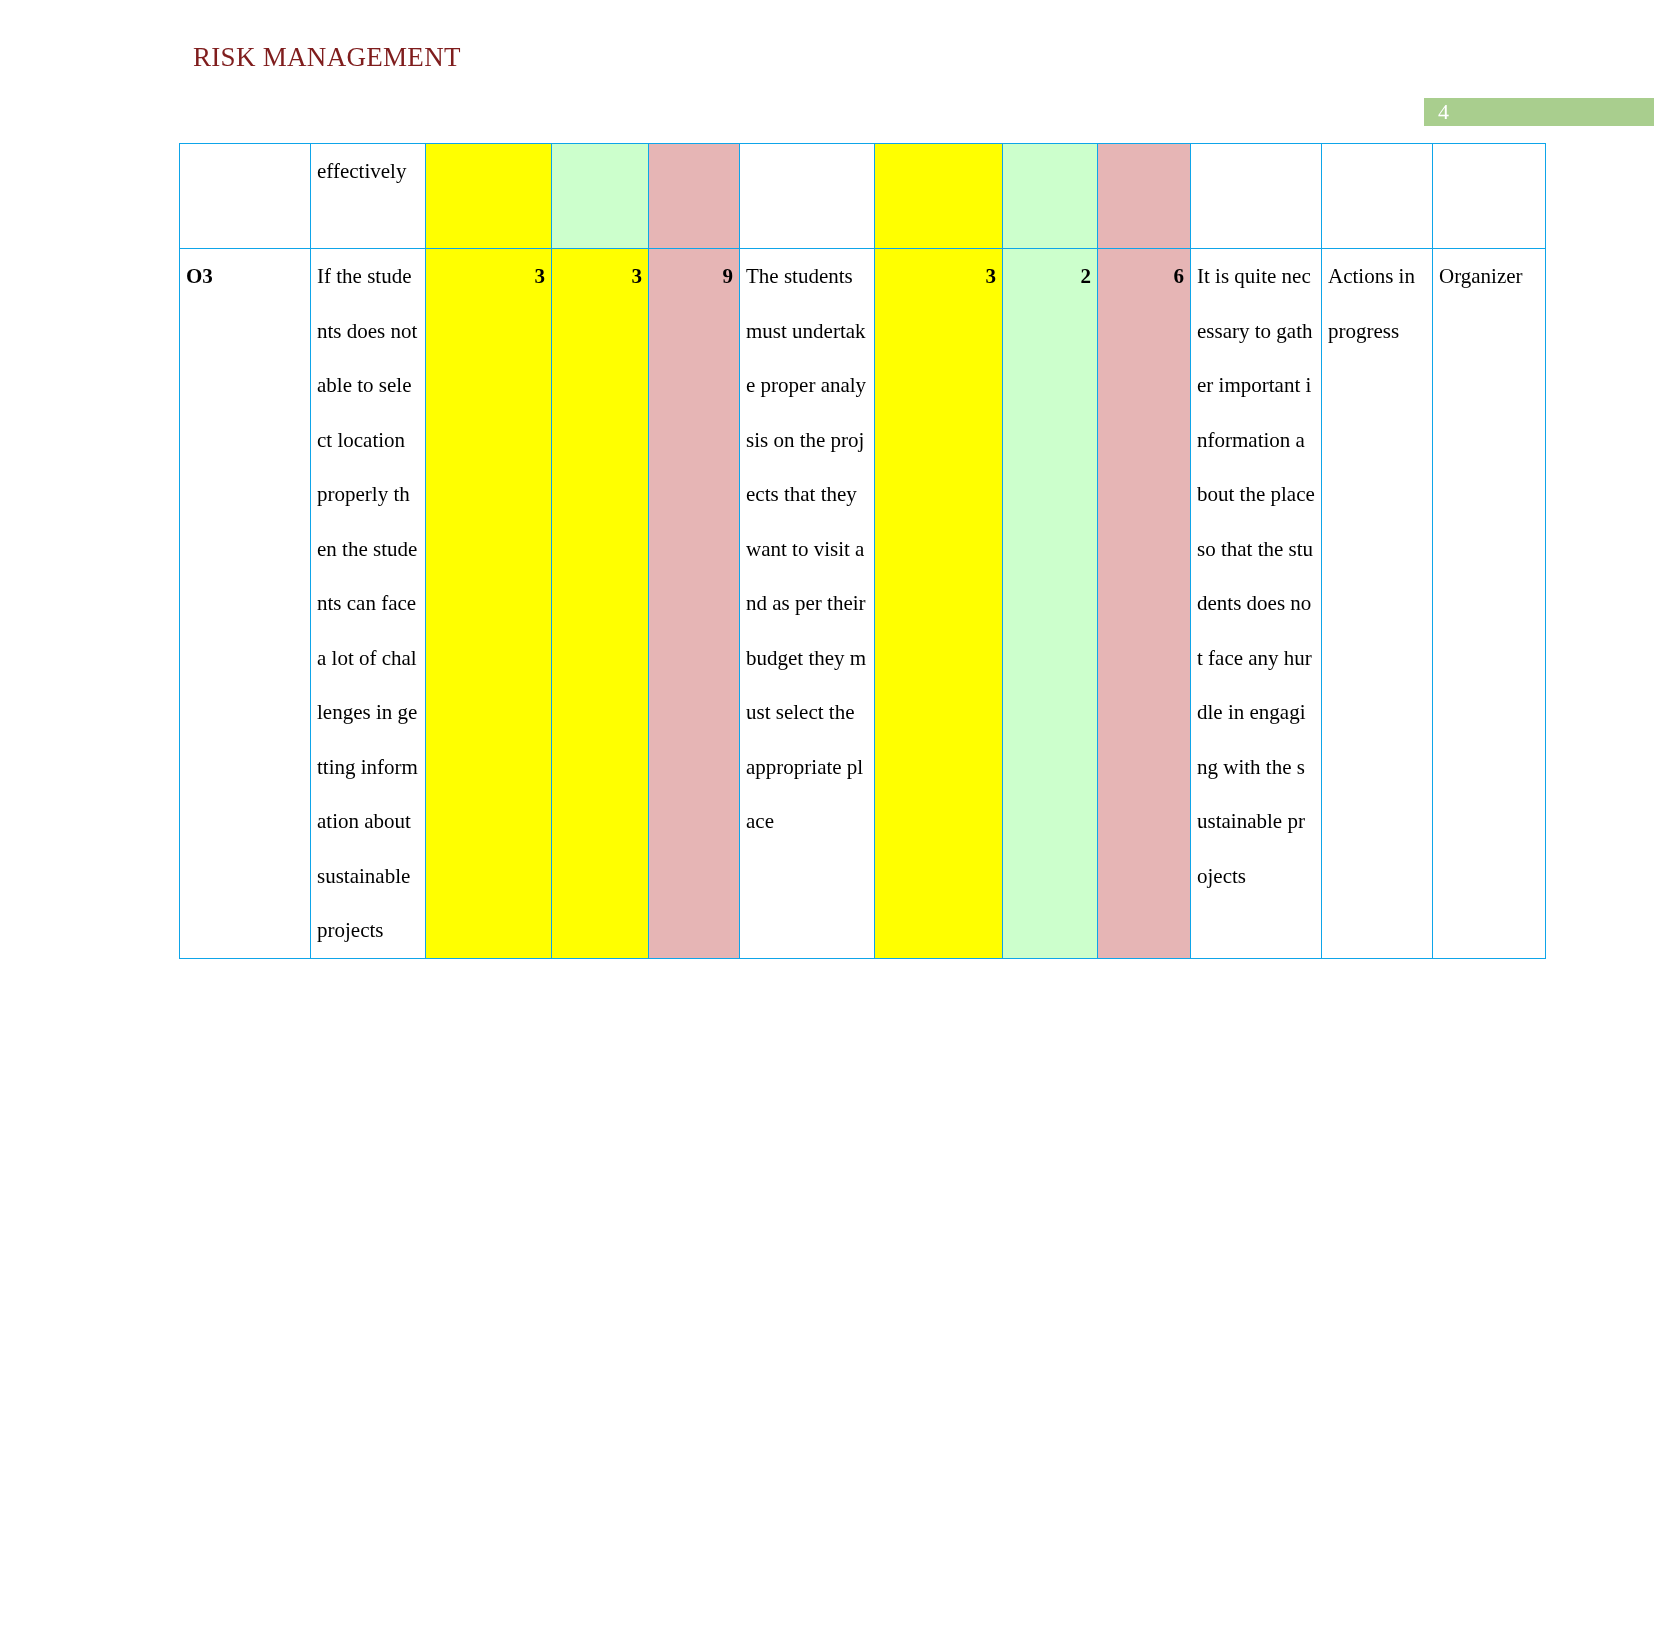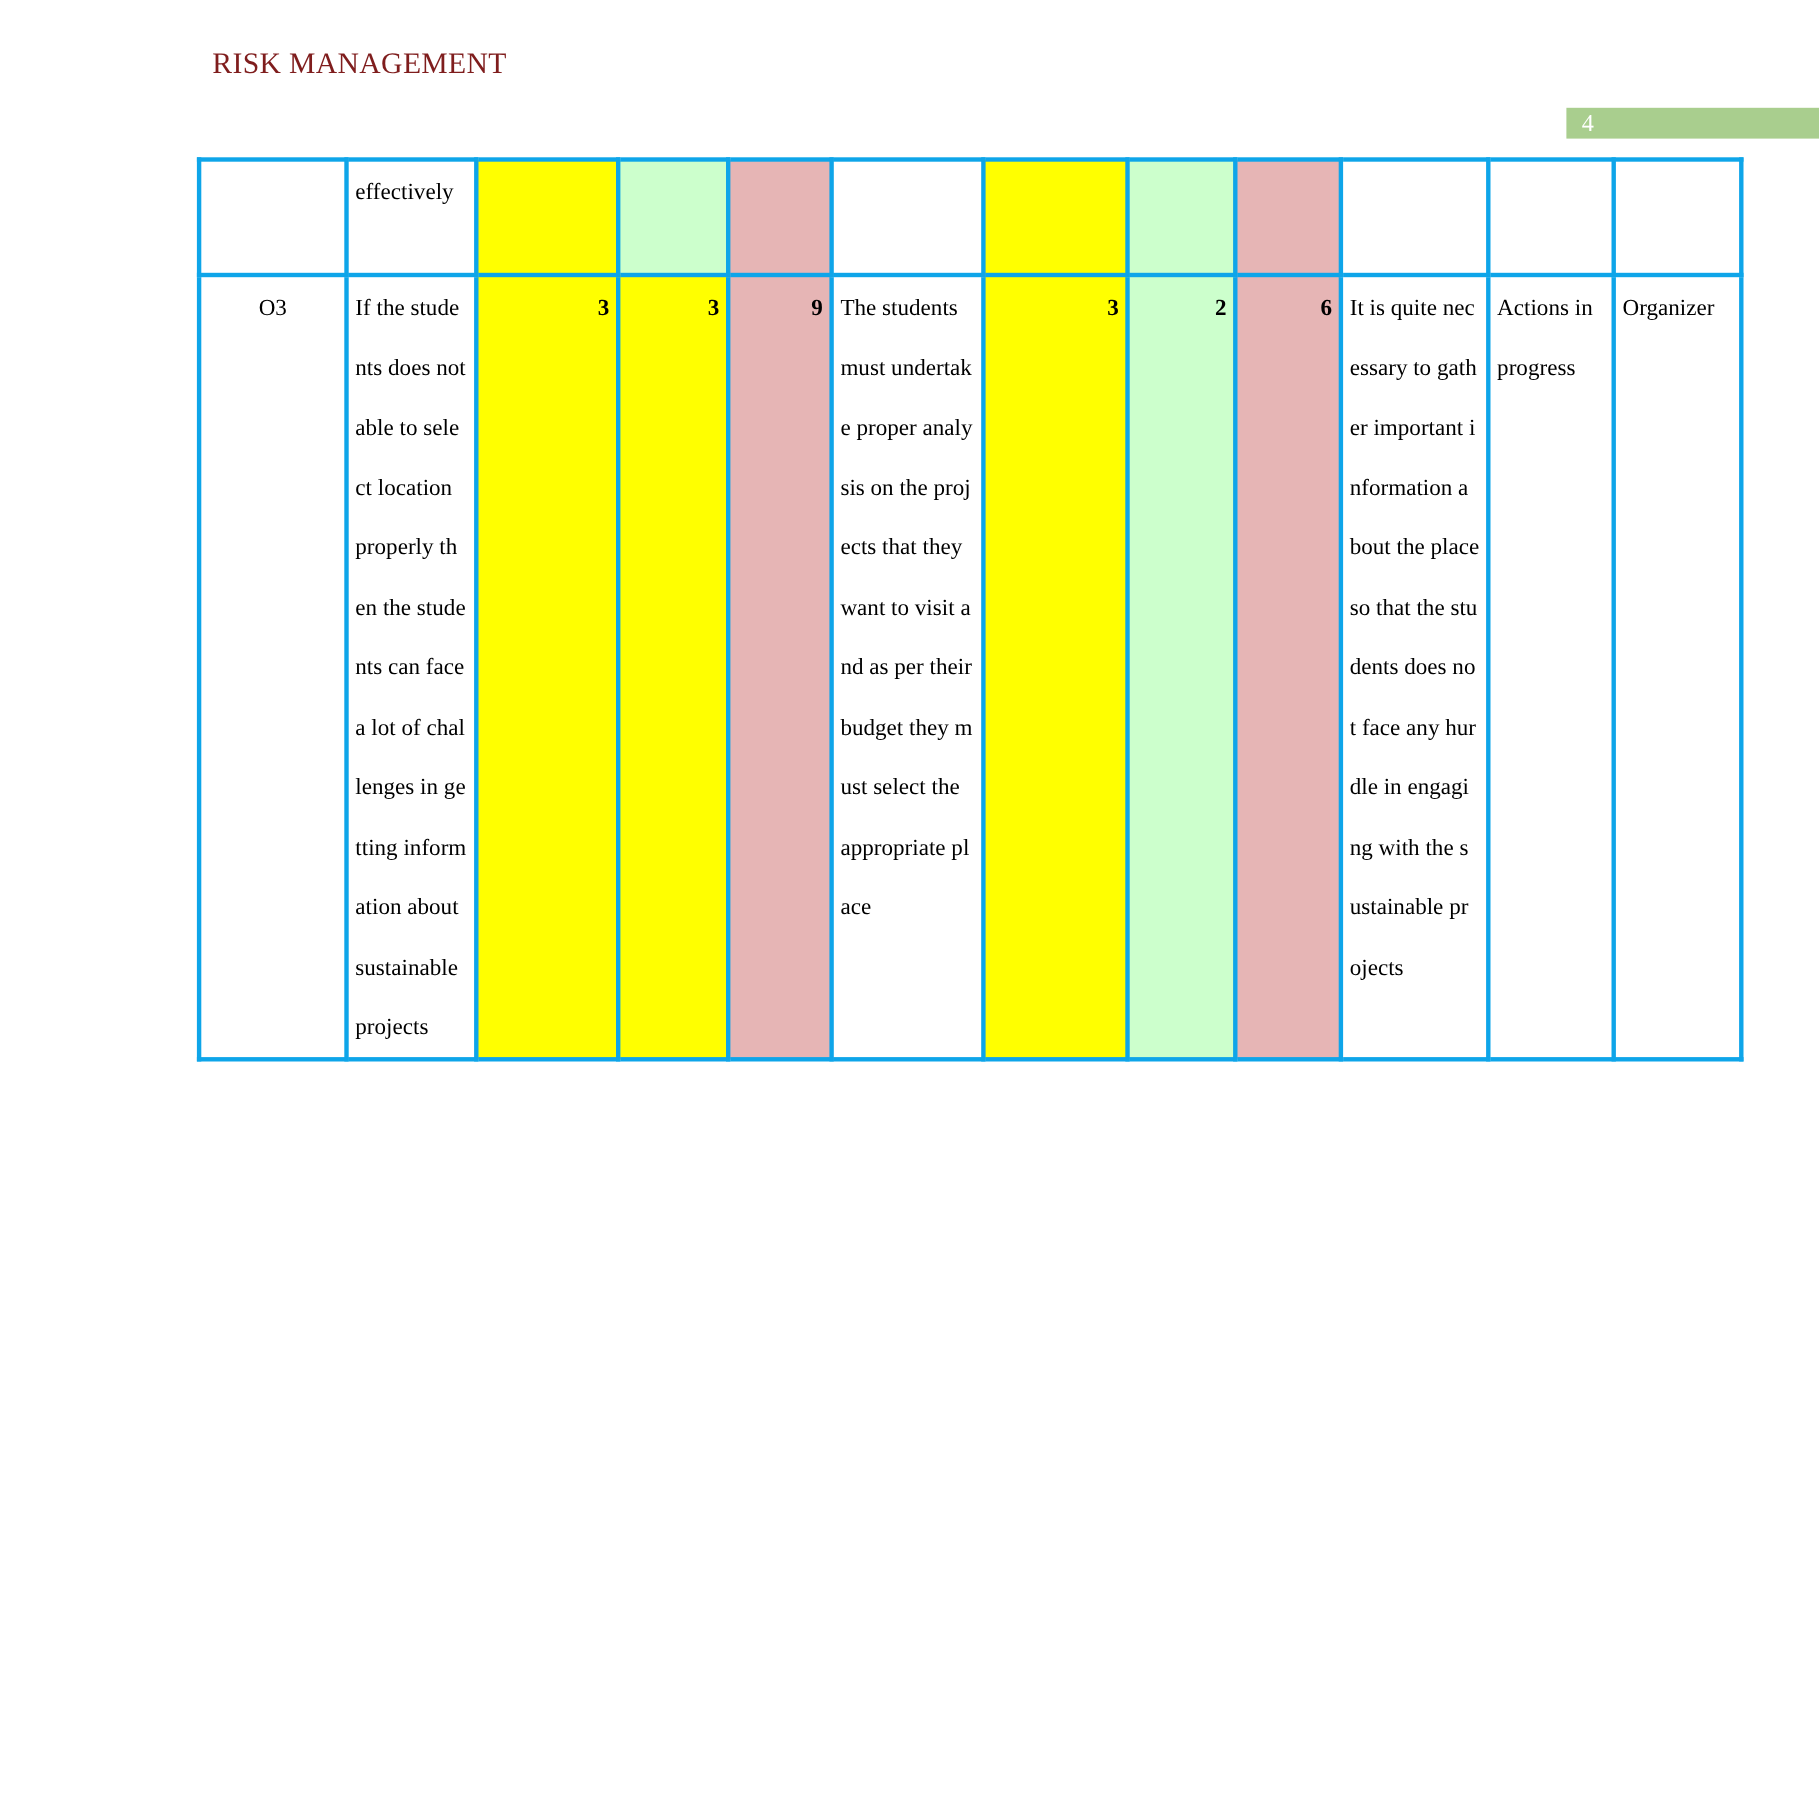--- a/index.html
+++ b/index.html
@@ -57,31 +57,31 @@
     left: 179px;
     top: 143px;
     width: 1210px;
   }
   table.risk-table {
     border-collapse: collapse;
     table-layout: fixed;
     width: 1210px;
   }
   table.risk-table td {
-    border: 4px solid #0ea5e9;
+    border: 1px solid #0ea5e9;
     font-size: 21px;
     line-height: 54.5px;
     vertical-align: top;
     padding: 0 6px;
     word-break: break-all;
     overflow-wrap: anywhere;
     hyphens: none;
   }
   
-  .c-id      { width: 118px; text-align: center; }
+  .c-id      { width: 118px; text-align: left; font-weight: bold; }
   .c-desc    { width: 102px; }
   .c-n1      { width: 113px; text-align: right; }
   .c-n2      { width: 84px;  text-align: right; }
   .c-n3      { width: 78px;  text-align: right; }
   .c-mit     { width: 122px; }
   .c-n4      { width: 115px; text-align: right; }
   .c-n5      { width: 82px;  text-align: right; }
   .c-n6      { width: 80px;  text-align: right; }
   .c-com     { width: 118px; }
   .c-status  { width: 98px;  }

